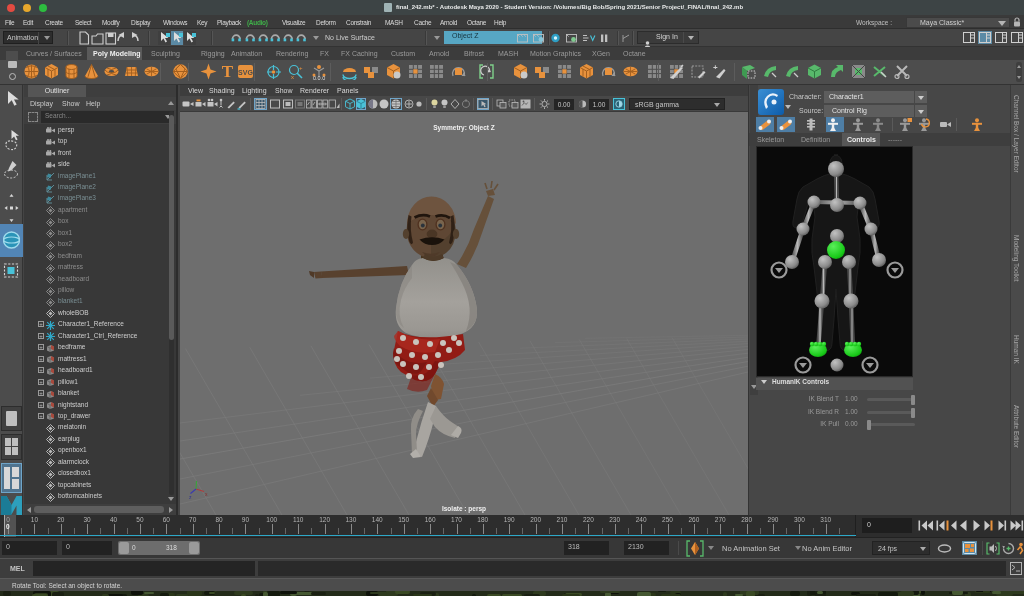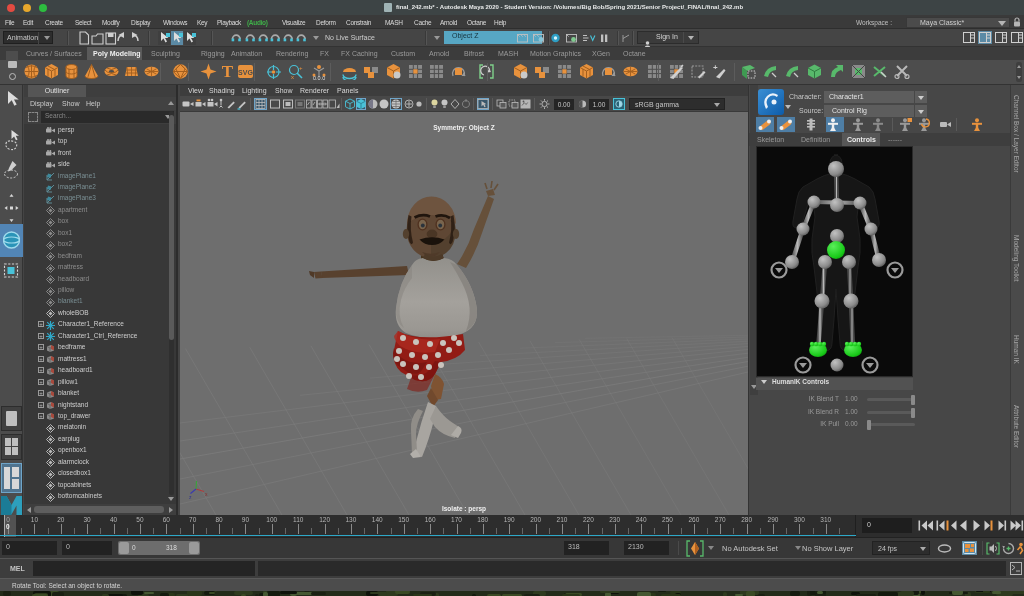--- a/index.html
+++ b/index.html
@@ -1234,23 +1234,23 @@
 <div class="abs field" style="left:624px;top:3px;width:45px;height:14px;font-size:7px;">
       <span class="abs" style="left:4px;top:2px;">2130</span>
     </div>
 <div class="abs" style="left:678px;top:3px;width:1px;height:14px;background:#4a4a4a;"></div>
 <svg class="abs" style="left:686px;top:2px;" width="18" height="17" viewBox="0 0 18 17">
       <path d="M4 1 H1 V16 H4 M14 1 H17 V16 H14" stroke="#58b96b" stroke-width="1.3" fill="none"></path>
       <path d="M9 2 L13 8.5 L9 15 L5 8.5 Z" fill="#e8923d"></path>
       <path d="M9 2 L13 8.5 L9 15" fill="#b05f1e"></path>
     </svg>
 <div class="abs" style="left:708px;top:8px;width:0;height:0;border-left:3.5px solid transparent;border-right:3.5px solid transparent;border-top:4px solid #888;"></div>
-<div class="abs txt" style="left:722px;top:6px;font-size:7.5px;color:#c5c5c5;">No Autodesk Set</div>
+<div class="abs txt" style="left:722px;top:6px;font-size:7.5px;color:#c5c5c5;">No Animation Set</div>
 <div class="abs" style="left:795px;top:8px;width:0;height:0;border-left:3.5px solid transparent;border-right:3.5px solid transparent;border-top:4px solid #888;"></div>
-<div class="abs txt" style="left:802px;top:6px;font-size:7.5px;color:#c5c5c5;">No Show Layer</div>
+<div class="abs txt" style="left:802px;top:6px;font-size:7.5px;color:#c5c5c5;">No Anim Editor</div>
 <div class="abs" style="left:872px;top:3px;width:58px;height:14px;background:#2d2d2d;border:1px solid #222;">
       <span class="abs" style="left:5px;top:3px;font-size:7px;color:#c5c5c5;">24 fps</span>
       <span class="abs" style="right:3px;top:5px;width:0;height:0;border-left:3.5px solid transparent;border-right:3.5px solid transparent;border-top:4px solid #aaa;"></span>
     </div>
 <svg class="abs" style="left:937px;top:6px;" width="15" height="9" viewBox="0 0 15 9">
       <ellipse cx="7.5" cy="4.5" rx="6" ry="3.4" fill="none" stroke="#bbb" stroke-width="1.5"></ellipse>
     </svg>
 <div class="abs" style="left:962px;top:3px;width:15px;height:14px;background:#5b8aa5;"></div>
 <svg class="abs" style="left:962px;top:3px;" width="15" height="14" viewBox="0 0 15 14">
       <rect x="1.5" y="1.5" width="12" height="11" rx="1" fill="none" stroke="#cde4f2" stroke-width="1"></rect>

